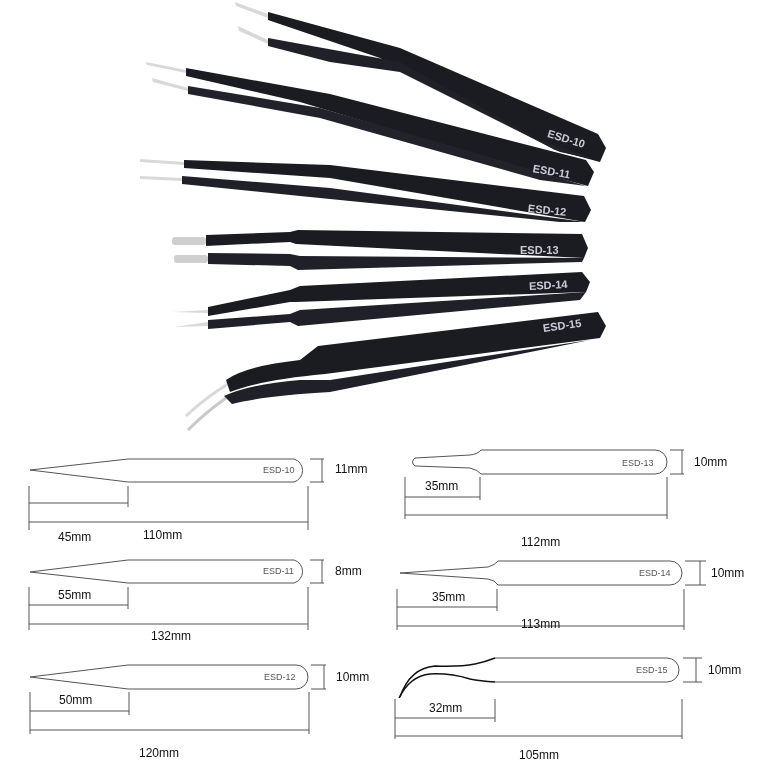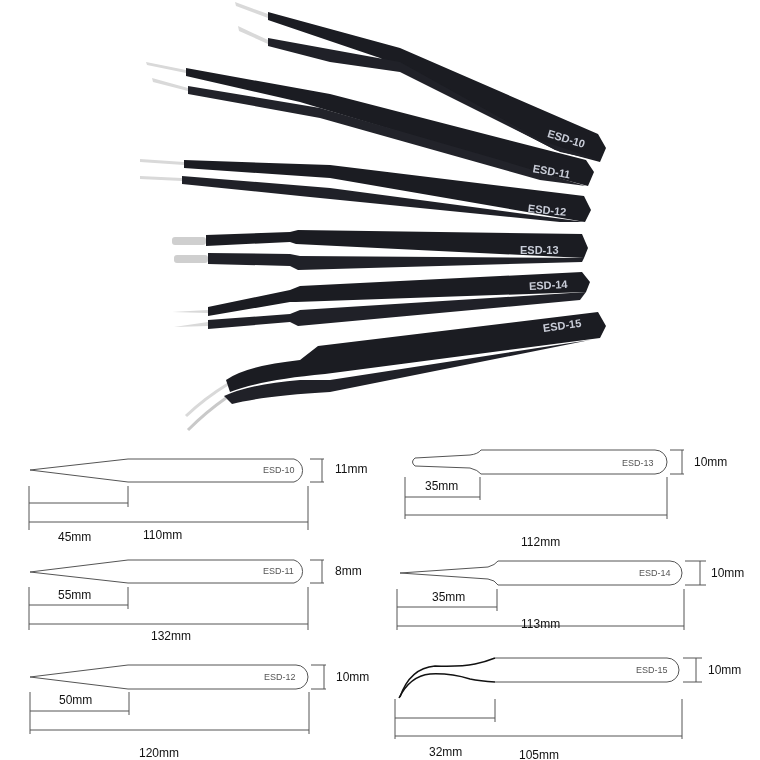--- a/index.html
+++ b/index.html
@@ -179,15 +179,15 @@
         <line x1="316" y1="8" x2="316" y2="32"></line>
       <line x1="15" y1="49" x2="15" y2="89"></line>
         <line x1="115" y1="49" x2="115" y2="72"></line>
         <line x1="15" y1="68" x2="115" y2="68"></line>
       <line x1="302" y1="49" x2="302" y2="89"></line>
         <line x1="15" y1="86" x2="302" y2="86"></line>
     </g>
   </svg>
   <span class="model" style="left:256px; top:16px;">ESD-15</span>
   <span class="lbl" style="left:328px; top:14px;">10mm</span>
-  <span class="lbl" style="left:49px; top:52px;margin-top:44px;">32mm</span>
+  <span class="lbl" style="left:49px; top:52px;">32mm</span>
   <span class="lbl" style="left:139px; top:99px;">105mm</span>
 </div>
 
 </body></html>

